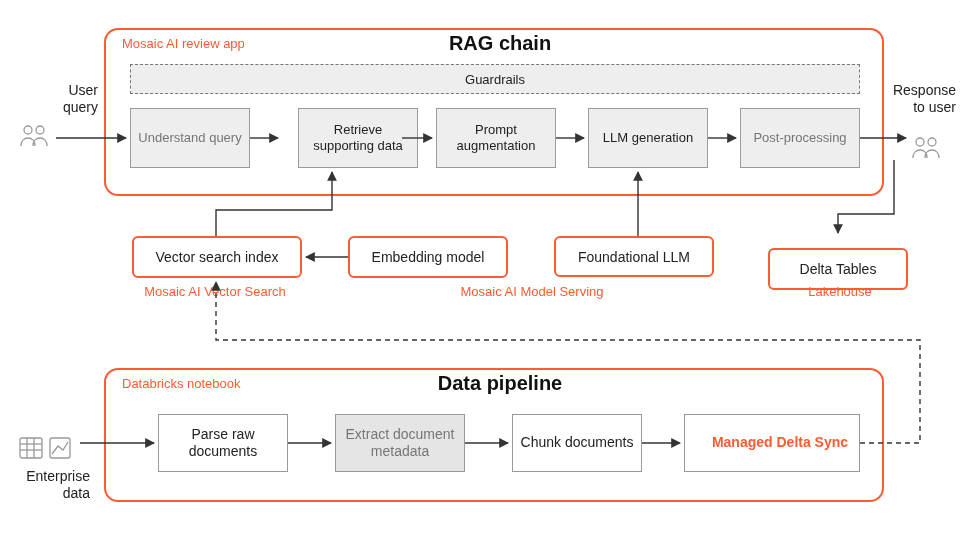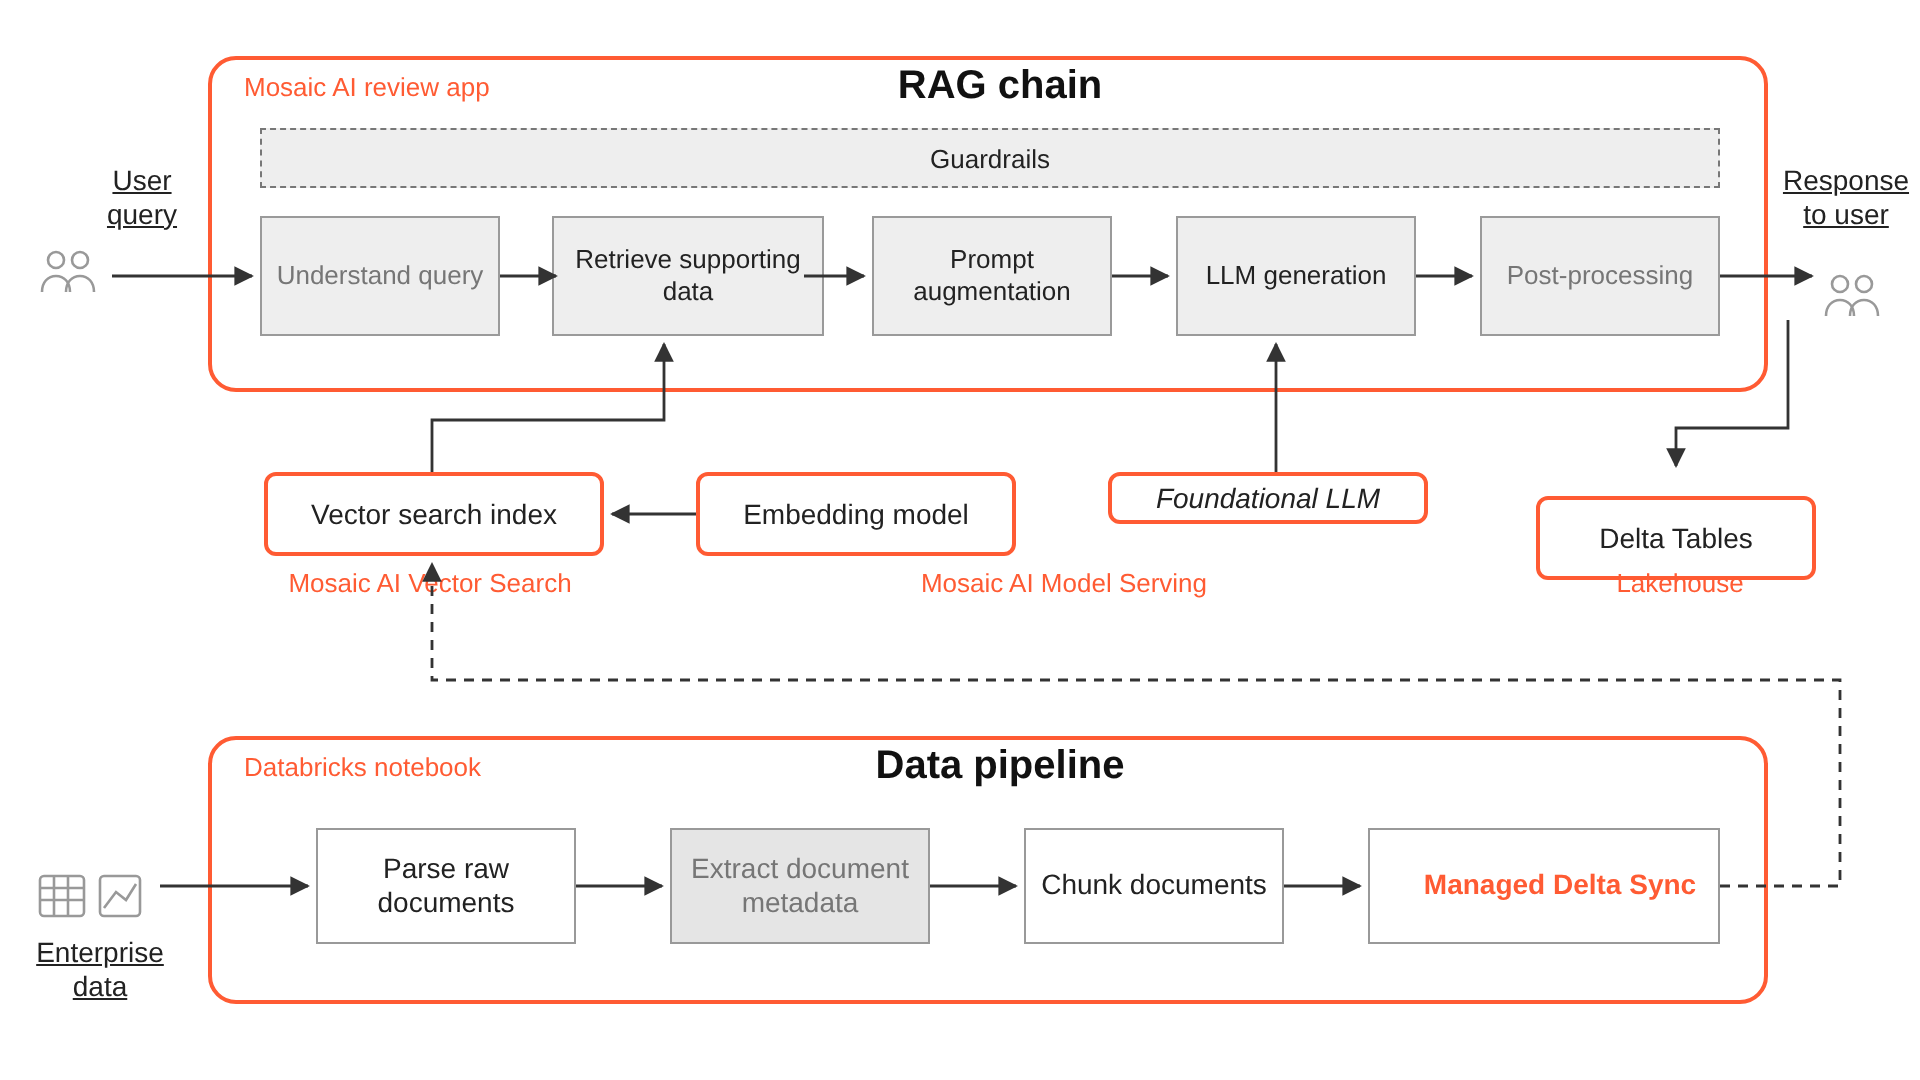--- a/index.html
+++ b/index.html
@@ -61,23 +61,22 @@
     position: absolute;
     color: #ff5b33;
     font-size: 13px;
     font-weight: 500;
     text-align: center;
   }
   .side-label {
     position: absolute;
     font-size: 14px;
     color: #222;
-    text-align: center;
+    text-align: right;
     line-height: 1.2;
-    text-decoration: underline;
   }
   .dp-box {
     position: absolute;
     border: 1px solid #999;
     background: #fff;
     display: flex; align-items: center; justify-content: center;
     text-align: center;
     font-size: 14px;
     line-height: 1.25;
     padding: 4px 6px;
@@ -93,21 +92,21 @@
 </head>
 <body>
 
 <div class="outer-box" style="left:104px; top:28px; width:780px; height:168px;"></div>
 <div class="outer-label" style="left:122px; top:36px;">Mosaic AI review app</div>
 <div class="title" style="left:400px; top:32px; width:200px;">RAG chain</div>
 
 <div class="guardrails" style="left:130px; top:64px; width:730px; height:30px;">Guardrails</div>
 
 <div class="stage gray" style="left:130px; top:108px; width:120px; height:60px;">Understand query</div>
-<div class="stage" style="left:276px; top:108px; width:136px; height:60px;">Retrieve supporting data</div>
+<div class="stage" style="left:298px; top:108px; width:120px; height:60px;">Retrieve supporting data</div>
 <div class="stage" style="left:436px; top:108px; width:120px; height:60px;">Prompt augmentation</div>
 <div class="stage" style="left:588px; top:108px; width:120px; height:60px;">LLM generation</div>
 <div class="stage gray" style="left:740px; top:108px; width:120px; height:60px;">Post-processing</div>
 
 <div class="side-label" style="left:44px; top:82px; width:54px;">User query</div>
 <svg class="people-icon" style="left:18px; top:122px; width:34px; height:28px;" viewBox="0 0 34 28">
   <circle cx="10" cy="8" r="4"></circle>
     <path d="M3 24c0-5 3-8 7-8s7 3 7 8"></path>
   <circle cx="22" cy="8" r="4"></circle>
     <path d="M15 24c0-5 3-8 7-8s7 3 7 8"></path>
@@ -116,21 +115,21 @@
 <div class="side-label" style="left:890px; top:82px; width:66px;">Response to user</div>
 <svg class="people-icon" style="left:910px; top:134px; width:34px; height:28px;" viewBox="0 0 34 28">
   <circle cx="10" cy="8" r="4"></circle>
     <path d="M3 24c0-5 3-8 7-8s7 3 7 8"></path>
   <circle cx="22" cy="8" r="4"></circle>
     <path d="M15 24c0-5 3-8 7-8s7 3 7 8"></path>
 </svg>
 
 <div class="mini-box" style="left:132px; top:236px; width:170px; height:42px;">Vector search index</div>
 <div class="mini-box" style="left:348px; top:236px; width:160px; height:42px;">Embedding model</div>
-<div class="mini-box" style="left:554px; top:236px; width:160px; height:26px;font-style:italic;">Foundational LLM</div>
+<div class="mini-box" style="left:554px; top:236px; width:160px; height:41px;">Foundational LLM</div>
 <div class="mini-box" style="left:768px; top:236px; width:140px; height:42px;margin-top:12px;">Delta Tables</div>
 
 <div class="sub-label" style="left:120px; top:284px; width:190px;">Mosaic AI Vector Search</div>
 <div class="sub-label" style="left:402px; top:284px; width:260px;">Mosaic AI Model Serving</div>
 <div class="sub-label" style="left:790px; top:284px; width:100px;">Lakehouse</div>
 
 <div class="outer-box" style="left:104px; top:368px; width:780px; height:134px;"></div>
 <div class="outer-label" style="left:122px; top:376px;">Databricks notebook</div>
 <div class="title" style="left:390px; top:372px; width:220px;">Data pipeline</div>
 

